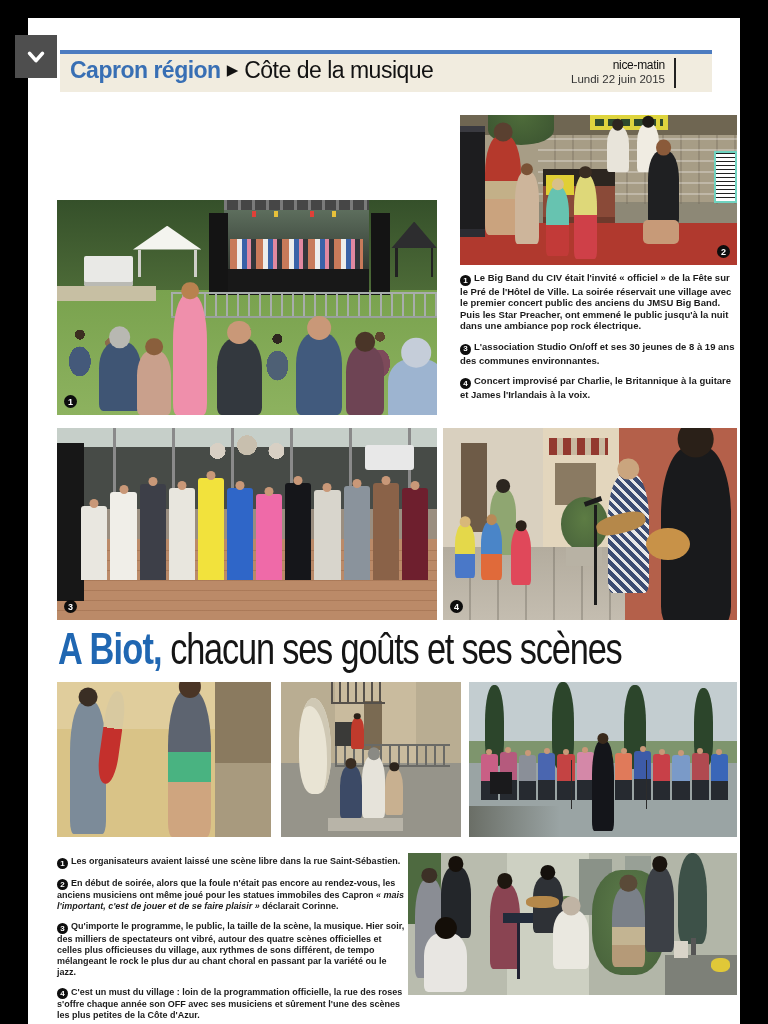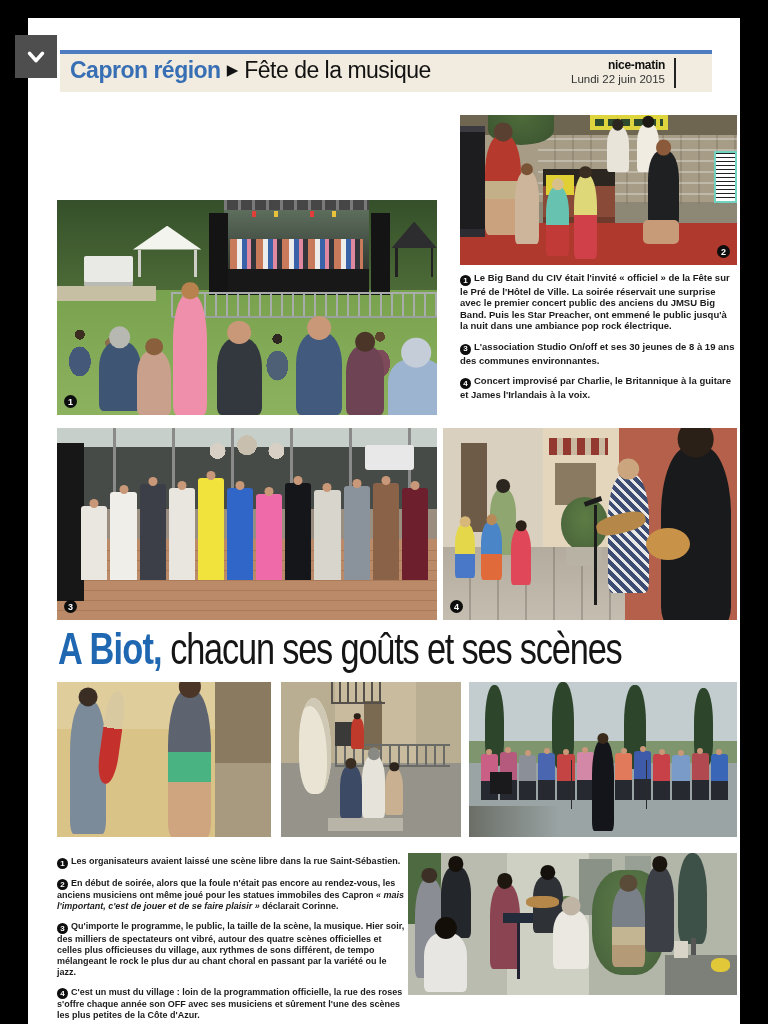--- a/index.html
+++ b/index.html
@@ -14,21 +14,21 @@
       border:none;display:flex;align-items:center;justify-content:center;cursor:pointer;z-index:9;padding:0}
   
   .rule{position:absolute;left:32px;top:32px;width:652px;height:4px;background:#4d7cc0}
   .band{position:absolute;left:32px;top:36px;width:652px;height:38px;background:#f1ecdf}
   .band-left{position:absolute;left:10px;top:3px;white-space:nowrap}
   .sect{font-weight:700;font-size:23px;color:#386fb4;letter-spacing:-.5px}
   .tri{font-size:15px;color:#111;margin:0 6px;vertical-align:3px}
   .ftitle{font-weight:500;font-size:23px;color:#121212;letter-spacing:-.5px}
   .mast{position:absolute;right:36px;top:4px;text-align:right;padding-right:9px;
         border-right:2px solid #222;height:30px;line-height:14px}
-  .mast .nm{font-weight:700;font-size:12px;color:#111;letter-spacing:-.3px}
+  .mast .nm{font-weight:400;font-size:12px;color:#111;letter-spacing:-.3px}
   .mast .dt{font-weight:400;font-size:11.5px;color:#333}
   
   .hl{position:absolute;white-space:nowrap;line-height:45px;letter-spacing:-1px}
   .hl .blue{font-weight:700;font-size:44px;color:#2067b2}
   .hl .rest{font-weight:400;font-size:44px;color:#151515;letter-spacing:-1.5px}
   .hl2{transform:scaleX(.78);transform-origin:left top}
   
   .cap{font-weight:700;font-size:9.5px;line-height:11.5px;color:#1b1b1b;margin:0 0 9px}
   .cap i{font-style:italic}
   .cnum{display:inline-flex;width:11px;height:11px;border-radius:50%;background:#0e0e0e;color:#fff;
@@ -51,21 +51,21 @@
   .cyp{position:absolute;background:#2c452b;border-radius:45% 45% 30% 30%}
 </style>
 </head>
 <body>
 
 <div class="page">
 
   <div class="rule"></div>
   <div class="band">
     <div class="band-left">
-      <span class="sect">Capron région</span><span class="tri">▶</span><span class="ftitle">Fête de la musique</span>
+      <span class="sect">Capron région</span><span class="tri">▶</span><span class="ftitle">Côte de la musique</span>
     </div>
     <div class="mast">
       <div class="nm">nice-matin</div>
       <div class="dt">Lundi 22 juin 2015</div>
     </div>
   </div>
 
 
   <div class="photo" style="left:29px;top:182px;width:380px;height:215px">
     <div style="left:0;top:0;right:0;height:44%;background:linear-gradient(180deg,#35502a,#4e6c38)"></div>
@@ -125,21 +125,21 @@
     <div class="person" style="left:41%;top:40%;width:8.5%;height:56%;background:linear-gradient(#ded879 0 48%,#cf4048 48%);--h:#3a2d22"></div>
     <div class="person" style="left:53%;top:8%;width:8%;height:30%;background:#e8e4da;--h:#2c2620"></div>
     <div class="person" style="left:64%;top:6%;width:8%;height:32%;background:#f0ece2;--h:#1d1a16"></div>
     <div class="person" style="left:68%;top:24%;width:11%;height:50%;background:#1f2022;--h:#8a5a3a"></div>
     <div style="left:66%;top:70%;width:13%;height:16%;background:#c79a78;border-radius:5px"></div>
     <div style="right:0;top:24%;width:7%;height:32%;background:repeating-linear-gradient(0deg,#fff 0 3px,#222 3px 4px);border:2px solid #6fd3c0"></div>
     <span class="badge" style="right:7px;bottom:7px">2</span>
   </div>
 
   <div class="abs" style="left:432px;top:254px;width:276px">
-    <p class="cap"><span class="cnum">1</span><span>Le Big Band du CIV était l'invité « officiel » de la Fête sur le Pré de l'Hôtel de Ville. La soirée réservait une surprise avec le premier concert public des anciens du JMSU Big Band. Puis les Star Preacher, ont emmené le public jusqu'à la nuit dans une ambiance pop rock électrique.</span></p>
+    <p class="cap"><span class="cnum">1</span><span>Le Big Band du CIV était l'invité « officiel » de la Fête sur le Pré de l'Hôtel de Ville. La soirée réservait une village avec le premier concert public des anciens du JMSU Big Band. Puis les Star Preacher, ont emmené le public jusqu'à la nuit dans une ambiance pop rock électrique.</span></p>
     <p class="cap"><span class="cnum">3</span><span>L'association Studio On/off et ses 30 jeunes de 8 à 19 ans des communes environnantes.</span></p>
     <p class="cap"><span class="cnum">4</span><span>Concert improvisé par Charlie, le Britannique à la guitare et James l'Irlandais à la voix.</span></p>
   </div>
 
   <div class="photo" style="left:29px;top:410px;width:380px;height:192px">
     <div style="left:0;top:0;right:0;bottom:0;background:linear-gradient(180deg,#c6cfc9 0 10%,#474b47 10% 42%,#9a8e80 42% 58%,#bb8a68 58%)"></div>
     <div style="left:0;bottom:0;width:100%;height:40%;background:repeating-linear-gradient(0deg,transparent 0 9px,rgba(140,90,60,.35) 9px 10px)"></div>
     <div style="left:0;top:0;width:100%;height:42%;background:repeating-linear-gradient(90deg,transparent 0 56px,#8a8a8a 56px 59px)"></div>
     <div style="left:38%;top:1%;width:24%;height:20%;background:radial-gradient(circle 8px at 18% 55%,#d8d0c4 99%,transparent),radial-gradient(circle 10px at 50% 40%,#c8bfae 99%,transparent),radial-gradient(circle 8px at 82% 55%,#d8d0c4 99%,transparent)"></div>
     <div style="left:0;top:8%;width:7%;height:82%;background:#171717"></div>

